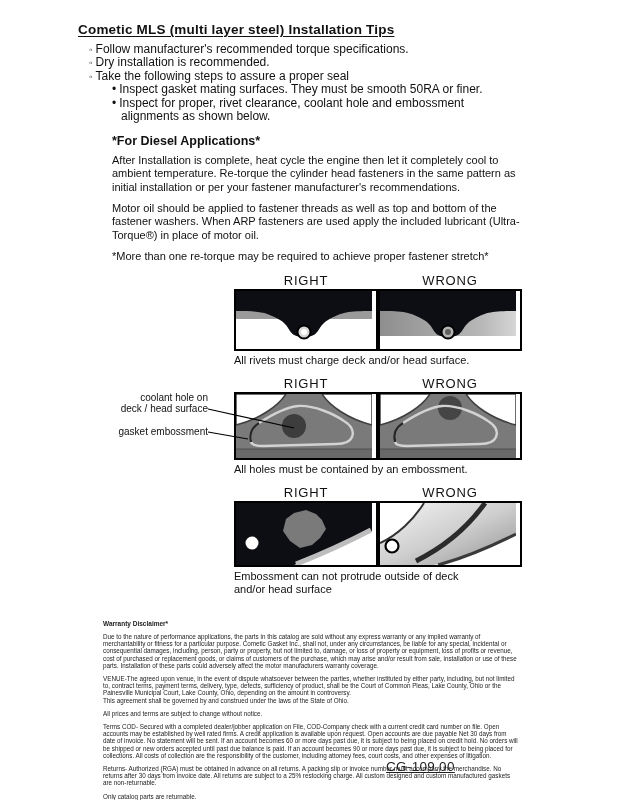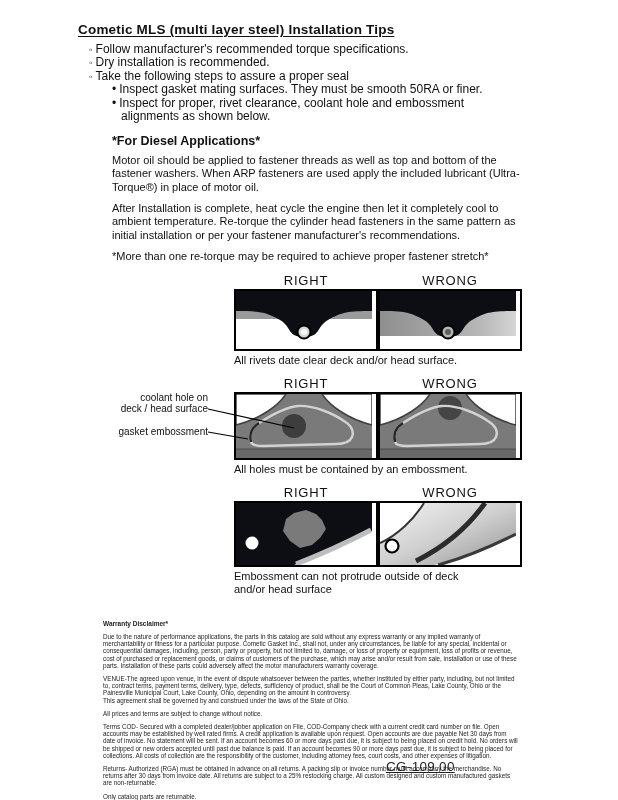--- a/index.html
+++ b/index.html
@@ -54,22 +54,22 @@
   <div class="tips">
     <div class="blt">Follow manufacturer's recommended torque specifications.</div>
     <div class="blt">Dry installation is recommended.</div>
     <div class="blt">Take the following steps to assure a proper seal</div>
     <div class="sub">Inspect gasket mating surfaces.  They must be smooth 50RA or finer.</div>
     <div class="sub">Inspect for proper, rivet clearance, coolant hole and embossment alignments as shown below.</div>
   </div>
 
   <div class="diesel">
     <div class="diesel-h">*For Diesel Applications*</div>
+    <p>After Installation is complete, heat cycle the engine then let it completely cool to ambient temperature. Re-torque the cylinder head fasteners in the same pattern as initial installation or per your fastener manufacturer's recommendations.</p>
     <p>Motor oil should be applied to fastener threads as well as top and bottom of the fastener washers. When ARP fasteners are used apply the included lubricant (Ultra-Torque®) in place of motor oil.</p>
-    <p>After Installation is complete, heat cycle the engine then let it completely cool to ambient temperature. Re-torque the cylinder head fasteners in the same pattern as initial installation or per your fastener manufacturer's recommendations.</p>
     <p>*More than one re-torque may be required to achieve proper fastener stretch*</p>
   </div>
 
   <div class="figs">
 
     <div class="fig">
       <div class="lblrow">
         <div>RIGHT</div>
         <div>WRONG</div>
       </div>
@@ -93,21 +93,21 @@
               </linearGradient>
             </defs>
             <rect x="0" y="0" width="136" height="58" fill="#fff"></rect>
             <rect x="0" y="20" width="136" height="25" fill="url(#g1)"></rect>
             <path d="M0,0 H136 V20 C112,20 106,21 92,29 C80,36 85,46 68,46 C51,46 56,36 44,29 C30,21 24,20 0,20 Z" fill="#0d0d14"></path>
             <circle cx="68" cy="41" r="6.5" fill="#b5b5b5" stroke="#000" stroke-width="2"></circle>
             <circle cx="68" cy="41" r="3" fill="#606060"></circle>
           </svg>
         </div>
       </div>
-      <div class="caption">All rivets date clear deck and/or head surface.</div>
+      <div class="caption">All rivets must charge deck and/or head surface.</div>
     </div>
 
     <div class="fig">
       <div class="lblrow">
         <div>RIGHT</div>
         <div>WRONG</div>
       </div>
       <div class="boxrow">
         <div class="ann-label ann-coolant">coolant hole on
 deck / head surface</div>

